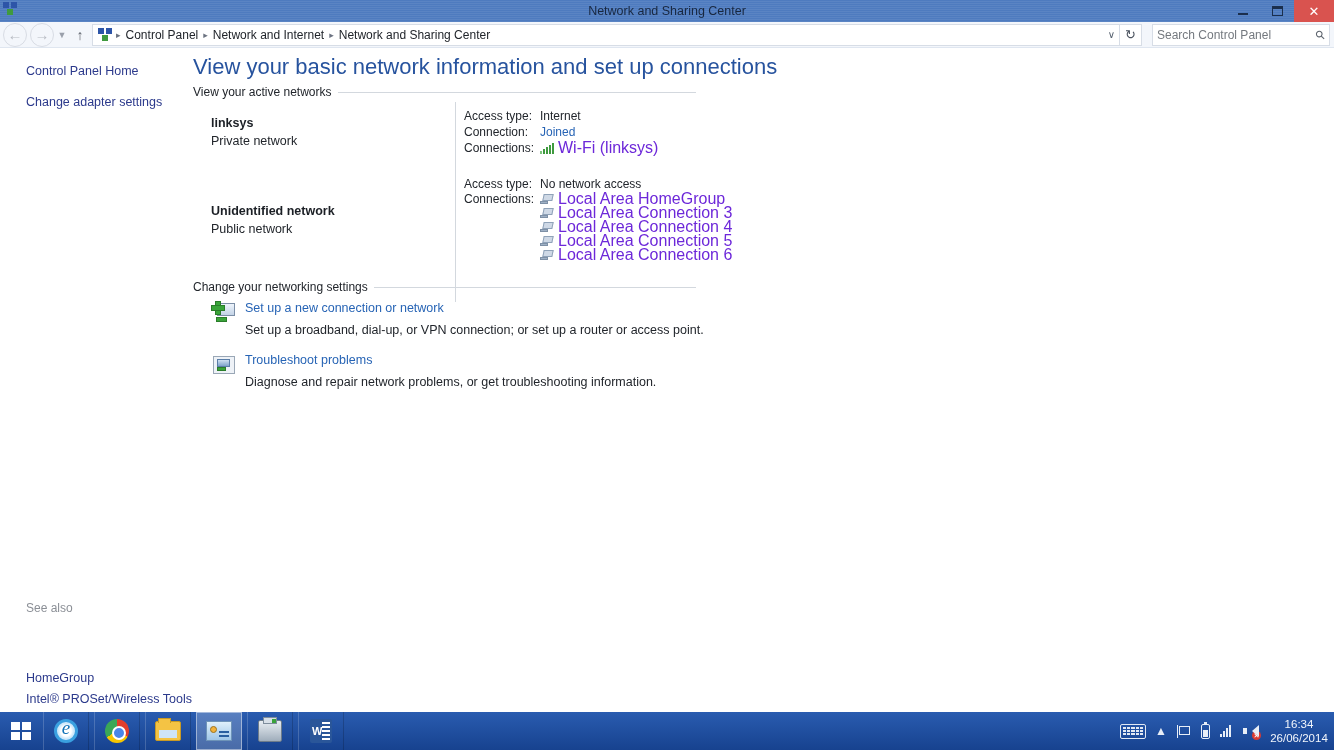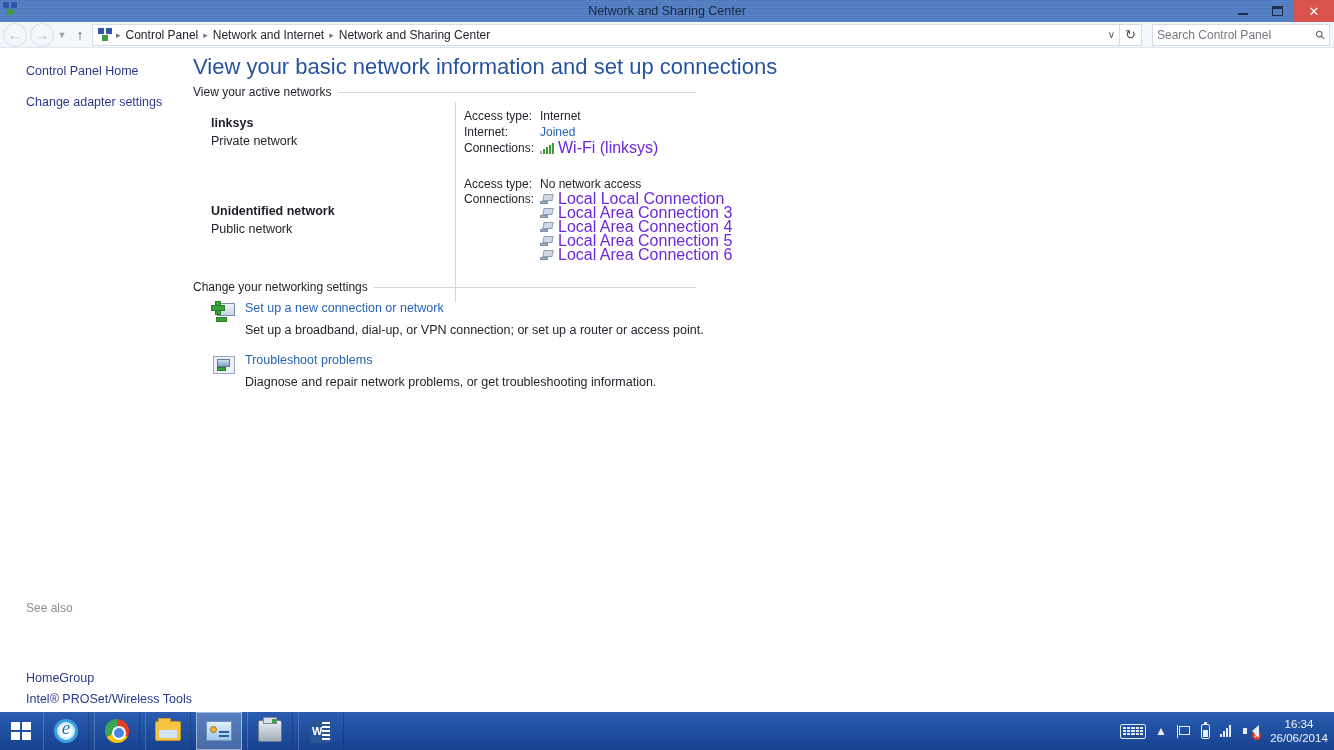--- a/index.html
+++ b/index.html
@@ -329,21 +329,21 @@
       <div class="net-block" style="left:18px; top:68px;">
         <div class="net-name">linksys</div>
         <div class="net-type">Private network</div>
       </div>
       <div class="detail" style="left:271px; top:60px;">
         <div class="detail-row">
           <span class="detail-key">Access type:</span>
           <span class="detail-val">Internet</span>
         </div>
         <div class="detail-row">
-          <span class="detail-key">Internet:</span>
+          <span class="detail-key">Connection:</span>
           <span class="detail-val link">Joined</span>
         </div>
         <div class="detail-row">
           <span class="detail-key">Connections:</span>
           <span class="ico wifi-ico">
               <i></i>
               <i></i>
               <i></i>
               <i></i>
               <i></i>
@@ -362,21 +362,21 @@
           <span class="detail-val">No network access</span>
         </div>
         <div class="detail-row" style="align-items:flex-start; height:auto;">
           <span class="detail-key">Connections:</span>
           <span>
             <span class="conn-row">
               <span class="ico lan-ico">
                   <span class="scr"></span>
                   <span class="cbl"></span>
                 </span>
-              <a class="conn-link">Local Local Connection</a>
+              <a class="conn-link">Local Area HomeGroup</a>
             </span>
             <span class="conn-row">
               <span class="ico lan-ico">
                   <span class="scr"></span>
                   <span class="cbl"></span>
                 </span>
               <a class="conn-link">Local Area Connection 3</a>
             </span>
             <span class="conn-row">
               <span class="ico lan-ico">

